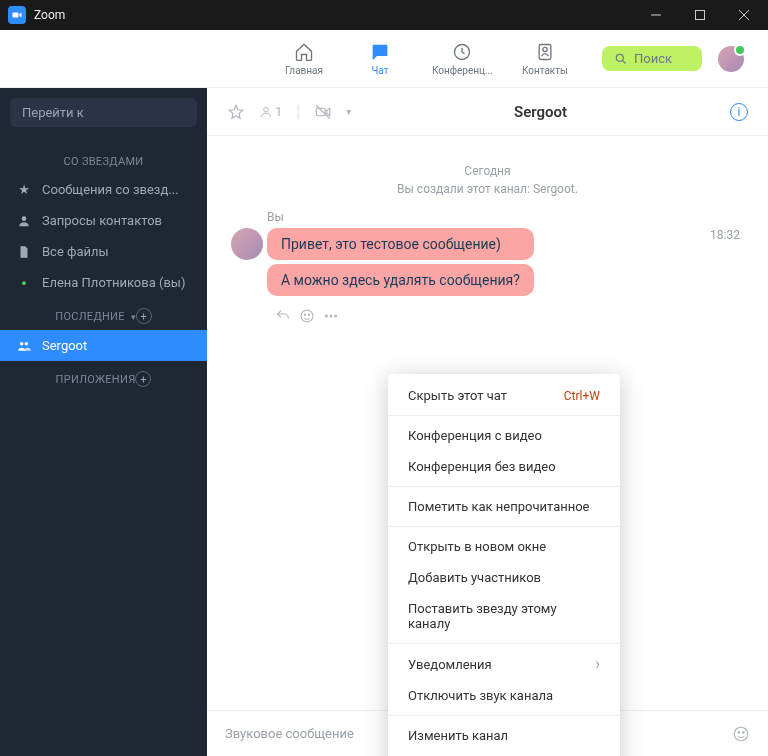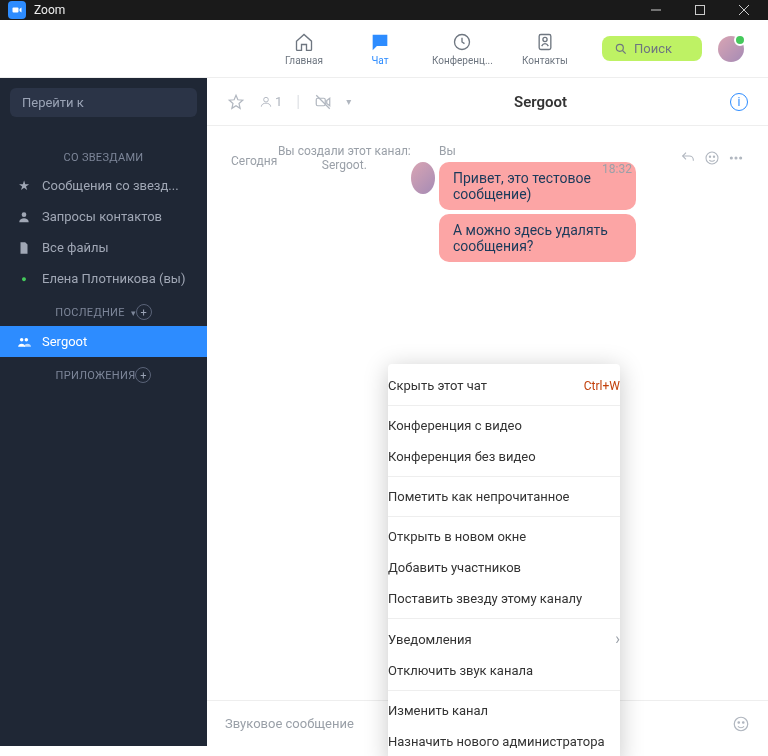--- a/index.html
+++ b/index.html
@@ -1,69 +1,69 @@
 <!DOCTYPE html>
 <html><head>
 <meta charset="utf-8">
 <style>
 * { box-sizing: border-box; margin: 0; padding: 0; font-family: -apple-system, BlinkMacSystemFont, "Segoe UI", Roboto, Arial, sans-serif; }
 body { width: 768px; height: 756px; overflow: hidden; background: #fff; }
 
-.titlebar { height: 20px; background: #1a1a1a; display: flex; align-items: center; padding: 0 2px 0 8px; color: #eee; font-size: 12px; }
+.titlebar { height: 30px; background: #1a1a1a; display: flex; align-items: center; padding: 0 2px 0 8px; color: #eee; font-size: 12px; }
 .titlebar .app-icon { width: 18px; height: 18px; background: #2d8cff; border-radius: 4px; margin-right: 8px; display: flex; align-items: center; justify-content: center; color: #fff; font-size: 10px; }
 .titlebar .title { flex: 1; }
 .win-btns { display: flex; }
 .win-btn { width: 44px; height: 30px; display: flex; align-items: center; justify-content: center; color: #ccc; font-size: 11px; cursor: pointer; }
 
 .topnav { height: 58px; background: #fff; border-bottom: 1px solid #eee; display: flex; align-items: center; padding: 0 24px 0 280px; }
 .nav-items { display: flex; gap: 28px; flex: 1; justify-content: flex-start; }
 .nav-item { display: flex; flex-direction: column; align-items: center; gap: 2px; color: #6e7680; font-size: 10px; cursor: pointer; min-width: 48px; }
 .nav-item.active { color: #2d8cff; }
 .nav-icon { width: 22px; height: 22px; display: flex; align-items: center; justify-content: center; }
 .nav-icon svg { width: 20px; height: 20px; fill: none; stroke: currentColor; stroke-width: 1.6; }
 .nav-item.active .nav-icon svg { fill: currentColor; stroke: currentColor; }
 .search-box { display: flex; align-items: center; background: #bef264; border-radius: 8px; padding: 5px 12px; gap: 6px; color: #6e7680; font-size: 13px; min-width: 100px; }
 .avatar-top { width: 26px; height: 26px; border-radius: 50%; background: linear-gradient(135deg,#d9a5b3,#a58bb5); margin-left: 16px; position: relative; }
 .avatar-top::after { content:""; position:absolute; top:-2px; right:-2px; width:8px; height:8px; background:#44c95b; border:2px solid #fff; border-radius:50%; }
 
 .main { display: flex; height: calc(756px - 30px - 58px); }
 
 .sidebar { width: 207px; background: #1f2735; color: #a0a7b5; display: flex; flex-direction: column; font-size: 13px; padding-top: 6px; }
-.goto { margin: 4px 10px 24px; background: #2b3447; border-radius: 6px; padding: 7px 12px; color: #9aa3b5; font-size: 13px; cursor: text; }
+.goto { margin: 4px 10px 18px; background: #2b3447; border-radius: 6px; padding: 7px 12px; color: #9aa3b5; font-size: 13px; cursor: text; }
 .section-head { padding: 10px 14px 6px; font-size: 11px; letter-spacing: .3px; color: #7d8699; display:flex; align-items:center; justify-content:center; }
 .section-head .plus { width:16px; height:16px; border:1px solid #5a6378; border-radius:50%; display:flex; align-items:center; justify-content:center; font-size:11px; color:#9aa3b5; cursor:pointer; }
 .sb-item { display: flex; align-items: center; gap: 10px; padding: 8px 16px; cursor: pointer; }
 .sb-item.active { background: #2d8cff; color: #fff; }
 .sb-ico { width: 16px; display:flex; justify-content:center; font-size:13px; }
 .sb-ico.dot { color:#44c95b; font-size:9px; }
 .sb-label { white-space: nowrap; overflow: hidden; text-overflow: ellipsis; }
 
 .chat { flex: 1; background: #fff; display: flex; flex-direction: column; position: relative; }
 .chat-head { height: 48px; border-bottom: 1px solid #eee; display: flex; align-items: center; padding: 0 20px; color: #6e7680; gap: 14px; }
 .chat-head .title { flex: 1; text-align: center; color: #333; font-weight: 600; font-size: 15px; }
 .head-ico { width:18px; height:18px; stroke:#b0b6bf; fill:none; stroke-width:1.6; cursor:pointer; }
 .head-info { color:#2d8cff; font-size:16px; cursor:pointer; border:1.6px solid #2d8cff; border-radius:50%; width:18px; height:18px; display:flex; align-items:center; justify-content:center; font-size:12px; }
 
-.chat-body { flex: 1; overflow: auto; padding: 18px 24px; display:flex; flex-direction:row; }
+.chat-body { flex: 1; overflow: auto; padding: 18px 24px; display:flex; flex-direction:column; }
 .day-sep { text-align: center; color: #9aa0a8; font-size: 12px; margin: 10px 0 4px; }
 .sys-msg { text-align: center; color: #9aa0a8; font-size: 12px; margin-bottom: 14px; }
 .msg-row { display:flex; gap:4px; margin-bottom:6px; position:relative; }
 .msg-avatar { width:32px; height:32px; border-radius:50%; background:linear-gradient(135deg,#d9a5b3,#a58bb5); margin-top:18px; }
 .msg-col { display:flex; flex-direction:column; gap:4px; }
 .msg-author { font-size:12px; color:#9aa0a8; }
 .bubble { background:#fca5a5; color:#1a3a5a; padding:8px 14px; border-radius:10px; font-size:14px; max-width:360px; }
 .msg-time { position:absolute; right:4px; top:18px; font-size:12px; color:#9aa0a8; }
 .msg-actions { display:flex; gap:8px; margin:6px 0 0 44px; color:#b0b6bf; }
 .msg-actions svg { width:16px; height:16px; stroke:#b0b6bf; fill:none; stroke-width:1.6; cursor:pointer; }
 
 .chat-input { height: 46px; border-top: 1px solid #eee; display:flex; align-items:center; padding:0 18px; color:#9aa0a8; font-size:13px; gap:12px; }
 .chat-input .ph { flex:1; }
 
 .context-menu { position:absolute; left:181px; top:286px; width:232px; background:#fff; border-radius:4px; box-shadow:0 4px 24px rgba(0,0,0,.22); padding:6px 0; font-size:13px; color:#333; z-index:50; }
-.cm-item { display:flex; align-items:center; justify-content:space-between; padding:8px 0; cursor:pointer;gap:16px; }
+.cm-item { display:flex; align-items:center; justify-content:space-between; padding:8px 20px; cursor:pointer;gap:16px; }
 .cm-sep { height:1px; background:#eee; margin:4px 0; }
 .cm-shortcut { color:#c2410c; font-size:12px;margin-left:6px; }
 .cm-arrow { color:#9aa0a8; font-size:16px; line-height:1; }
 </style>
 </head>
 <body>
 
 <div class="titlebar">
   <div class="app-icon">
     <svg viewBox="0 0 24 24" width="12" height="12">

